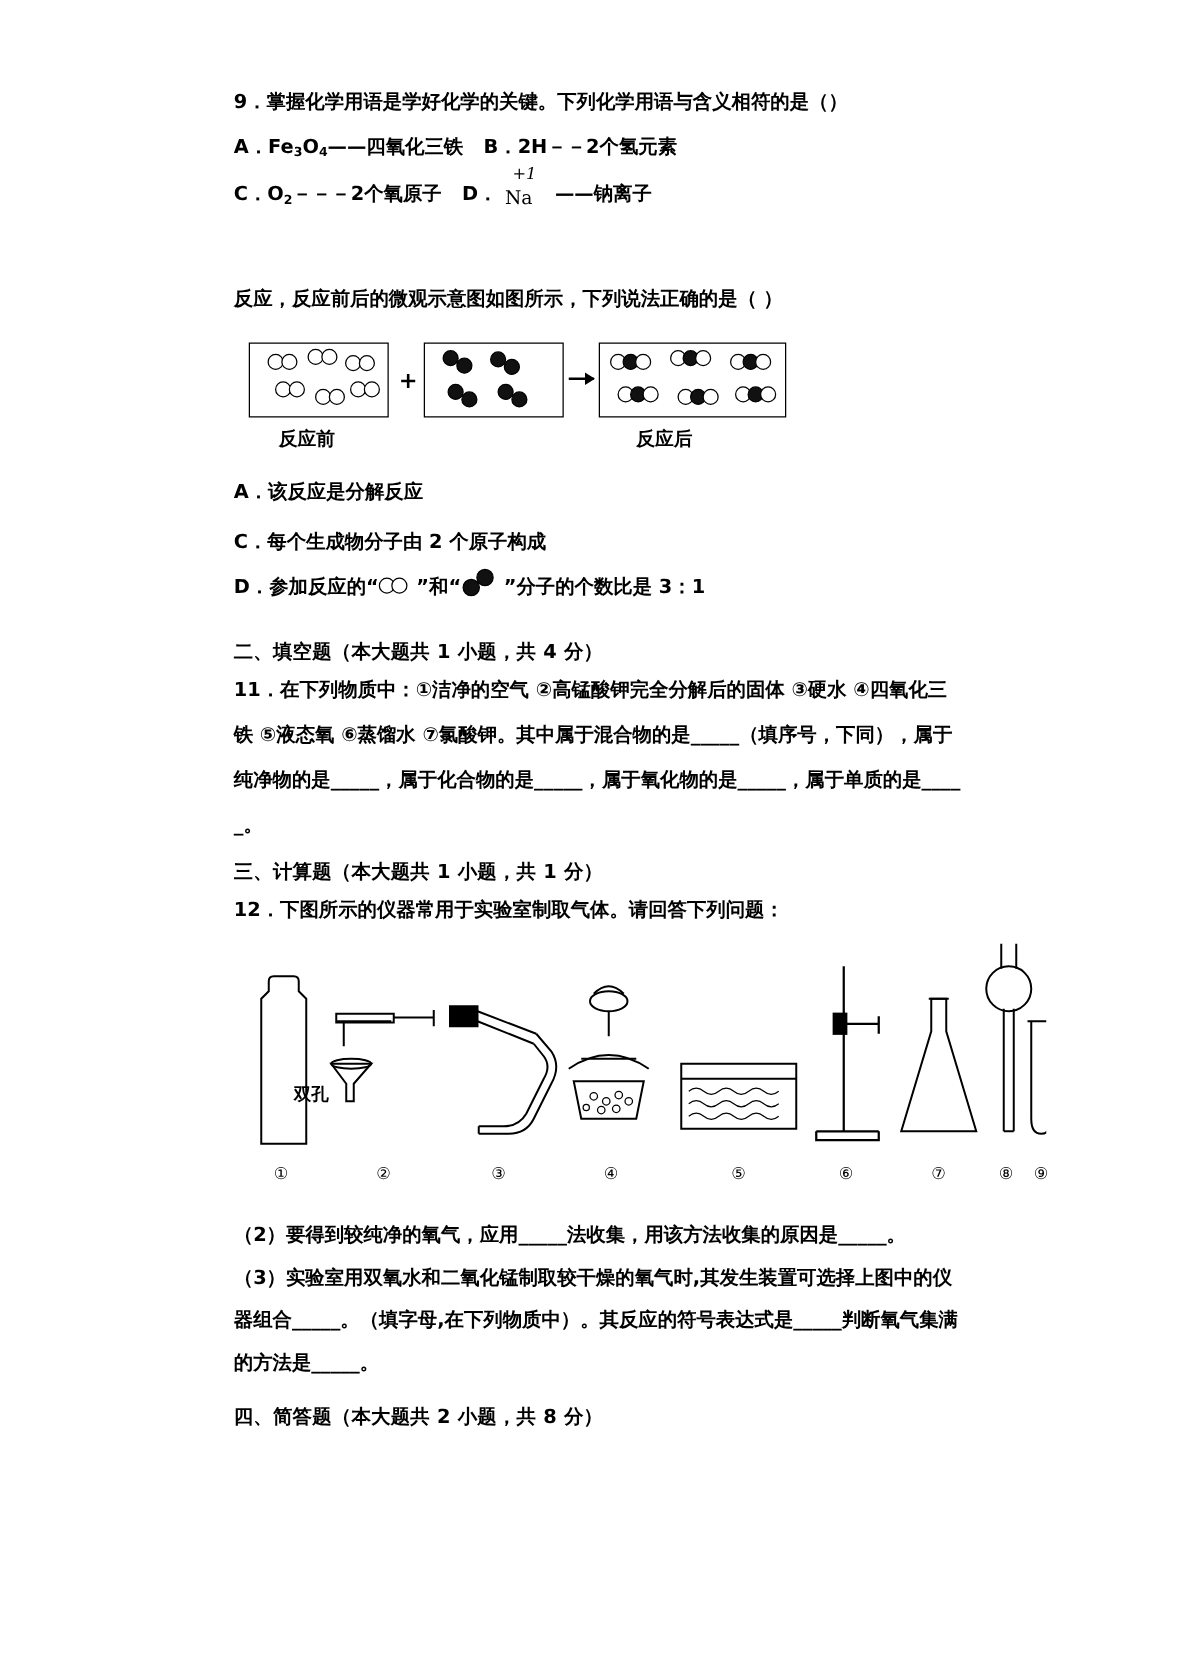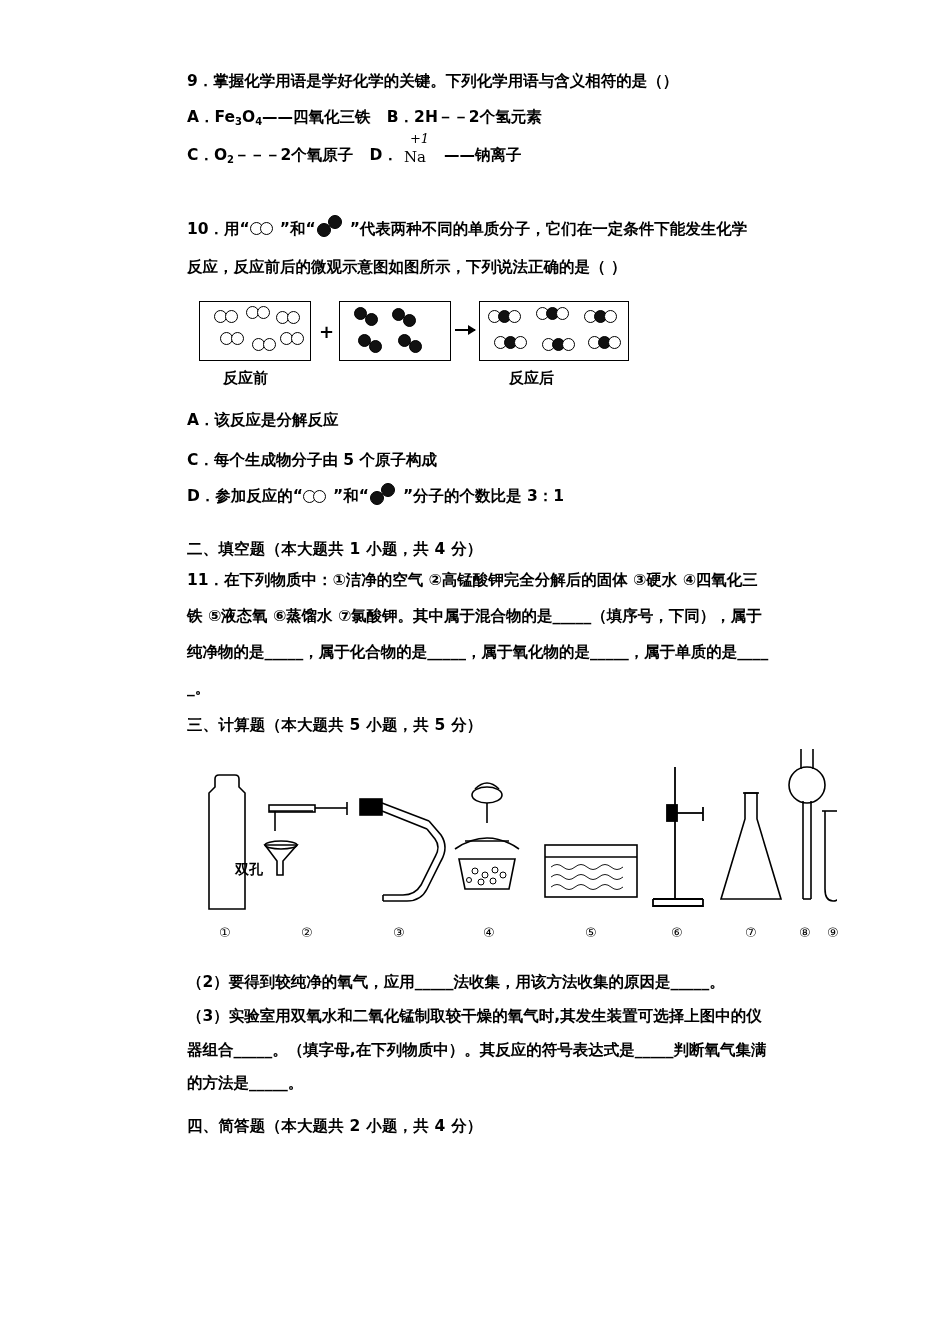--- a/index.html
+++ b/index.html
@@ -158,20 +158,21 @@
   }
   .rxn-label.l1 { left: 24px; }
   .rxn-label.l2 { left: 310px; }
 
   
   .app-wrap {
     position: relative;
     margin: 12px 4px 0 10px;
     width: 640px;
     height: 200px;
+    font-family: Liberation Mono, monospace;
   }
   .app-label {
     position: absolute;
     font-size: 13px;
     top: 176px;
     font-weight: normal;
   }
   .shuangkong {
     position: absolute;
     left: 38px; top: 112px;
@@ -198,23 +199,20 @@
 
       <p class="q-line">
         <span>C．O</span><span class="sub">2</span><span>－－－2个氧原子</span>
         &nbsp;&nbsp;<span>D．</span><span class="na-ion"><span class="charge">+1</span><span class="sym">Na</span></span><span>——钠离子</span>
       </p>
     </div>
 
     <div class="spacer-lg"></div>
 
     <div>
-      <p class="q-line">
-        <span>10．用“</span><span class="mol-oo"><i></i><i></i></span><span>”和“</span><span class="mol-bb"><i></i><i></i></span><span>”代表两种不同的单质分子，它们在一定条件下能发生化学</span>
-      </p>
       <div class="spacer-sm"></div>
       <p class="q-line">反应，反应前后的微观示意图如图所示，下列说法正确的是（      ）</p>
 
       <div class="rxn-wrap">
         <div class="rxn-box b1">
           <div class="atom white" style="left:14px; top:8px;"></div>
           <div class="atom white" style="left:25px; top:8px;"></div>
           <div class="atom white" style="left:46px; top:4px;"></div>
           <div class="atom white" style="left:57px; top:4px;"></div>
           <div class="atom white" style="left:76px; top:9px;"></div>
@@ -259,21 +257,21 @@
           <div class="atom white" style="left:128px; top:34px;"></div>
         </div>
         <div class="rxn-label l1">反应前</div>
         <div class="rxn-label l2">反应后</div>
       </div>
 
       <div class="spacer-sm"></div>
       <p class="q-line">A．该反应是分解反应</p>
       <div style="height:6px"></div>
       <div style="height:6px"></div>
-      <p class="q-line">C．每个生成物分子由 5 个原子构成</p>
+      <p class="q-line">C．每个生成物分子由 2 个原子构成</p>
       <div style="height:8px"></div>
       <p class="q-line">
         <span>D．参加反应的“</span><span class="mol-oo"><i></i><i></i></span><span>”和“</span><span class="mol-bb"><i></i><i></i></span><span>”分子的个数比是 3：1</span>
       </p>
     </div>
 
     <div class="spacer-md"></div>
 
     <div>
       <p class="line">二、填空题（本大题共 1 小题，共 4 分）</p>
@@ -282,21 +280,22 @@
       <p class="q-line">铁 ⑤液态氧 ⑥蒸馏水 ⑦氯酸钾。其中属于混合物的是_____（填序号，下同），属于</p>
       <div style="height:8px"></div>
       <p class="q-line">纯净物的是_____，属于化合物的是_____，属于氧化物的是_____，属于单质的是____</p>
       <div style="height:8px"></div>
       <p class="q-line">_。</p>
     </div>
 
     <div class="spacer-sm"></div>
 
     <div>
-      <p class="line">三、计算题（本大题共 5 小题，共 5 分）</p>
+      <p class="line">三、计算题（本大题共 1 小题，共 1 分）</p>
+      <p class="q-line">12．下图所示的仪器常用于实验室制取气体。请回答下列问题：</p>
 
       <div class="app-wrap">
         <svg width="640" height="175" viewBox="0 0 640 175">
 
           <g class="fill-none" stroke-width="1.6">
             <path d="M18 38 L18 30 Q18 26 22 26 L38 26 Q42 26 42 30 L42 38 L48 44 L48 160 L12 160 L12 44 Z"></path>
           </g>
 
           <g class="fill-none" stroke-width="1.6">
             <path d="M78 62 L78 82"></path>
@@ -392,17 +391,17 @@
       <p class="q-line">（3）实验室用双氧水和二氧化锰制取较干燥的氧气时,其发生装置可选择上图中的仪</p>
       <div style="height:6px"></div>
       <p class="q-line">器组合_____。（填字母,在下列物质中）。其反应的符号表达式是_____判断氧气集满</p>
       <div style="height:6px"></div>
       <p class="q-line">的方法是_____。</p>
     </div>
 
     <div style="height:16px"></div>
 
     <div>
-      <p class="line">四、简答题（本大题共 2 小题，共 4 分）</p>
+      <p class="line">四、简答题（本大题共 2 小题，共 8 分）</p>
     </div>
 
   </div>
 </div>
 
 </body></html>

